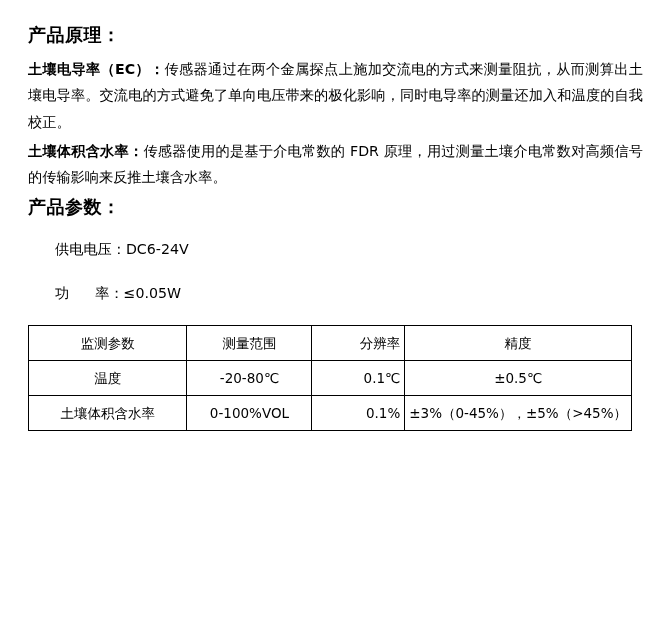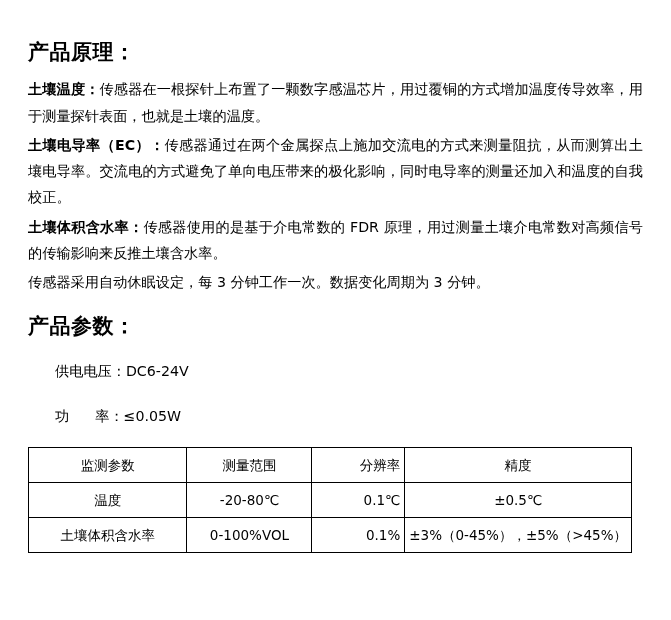--- a/index.html
+++ b/index.html
@@ -15,23 +15,23 @@
     overflow: hidden;
   }
   .page {
     position: relative;
     width: 671px;
     height: 620px;
     box-sizing: border-box;
     padding: 22px 28px 0 28px;
   }
   h2.section-title {
-    font-size: 21px;
+    font-size: 18px;
     font-weight: bold;
-    margin: 16px 0 9px 0;
+    margin: 0 0 9px 0;
     letter-spacing: 0.5px;
     line-height: 1.4;
   }
   .para {
     font-size: 14.2px;
     line-height: 1.85;
     margin: 0 0 3px 0;
     text-align: justify;
     text-justify: inter-ideograph;
   }
@@ -76,27 +76,25 @@
   table.spec-table td.c3 { width: 204px; }
   .p1 { margin-top: 2px; }
 </style>
 </head>
 <body>
 
 <div class="page">
 
   <h2 class="section-title">产品原理：</h2>
 
-  <p class="para p1"><span class="lead">土壤温度：</span><span>传感器在一根探针上布置了一颗数字感温芯片，用过覆铜的方式增加温度传导效率，用于测量探针表面，也就是土壤的温度。</span></p>
 
   <p class="para"><span class="lead">土壤电导率（EC）：</span><span>传感器通过在两个金属探点上施加交流电的方式来测量阻抗，从而测算出土壤电导率。交流电的方式避免了单向电压带来的极化影响，同时电导率的测量还加入和温度的自我校正。</span></p>
 
   <p class="para"><span class="lead">土壤体积含水率：</span><span>传感器使用的是基于介电常数的 FDR 原理，用过测量土壤介电常数对高频信号的传输影响来反推土壤含水率。</span></p>
 
-  <p class="para"><span>传感器采用自动休眠设定，每 3 分钟工作一次。数据变化周期为 3 分钟。</span></p>
 
   <h2 class="section-title sec-params">产品参数：</h2>
 
   <p class="spec-line">供电电压：DC6-24V</p>
   <p class="spec-line"><span>功</span><span class="gap"></span><span>率：≤0.05W</span></p>
 
   <table class="spec-table">
     <tbody>
       <tr>
         <td class="c0">监测参数</td>

